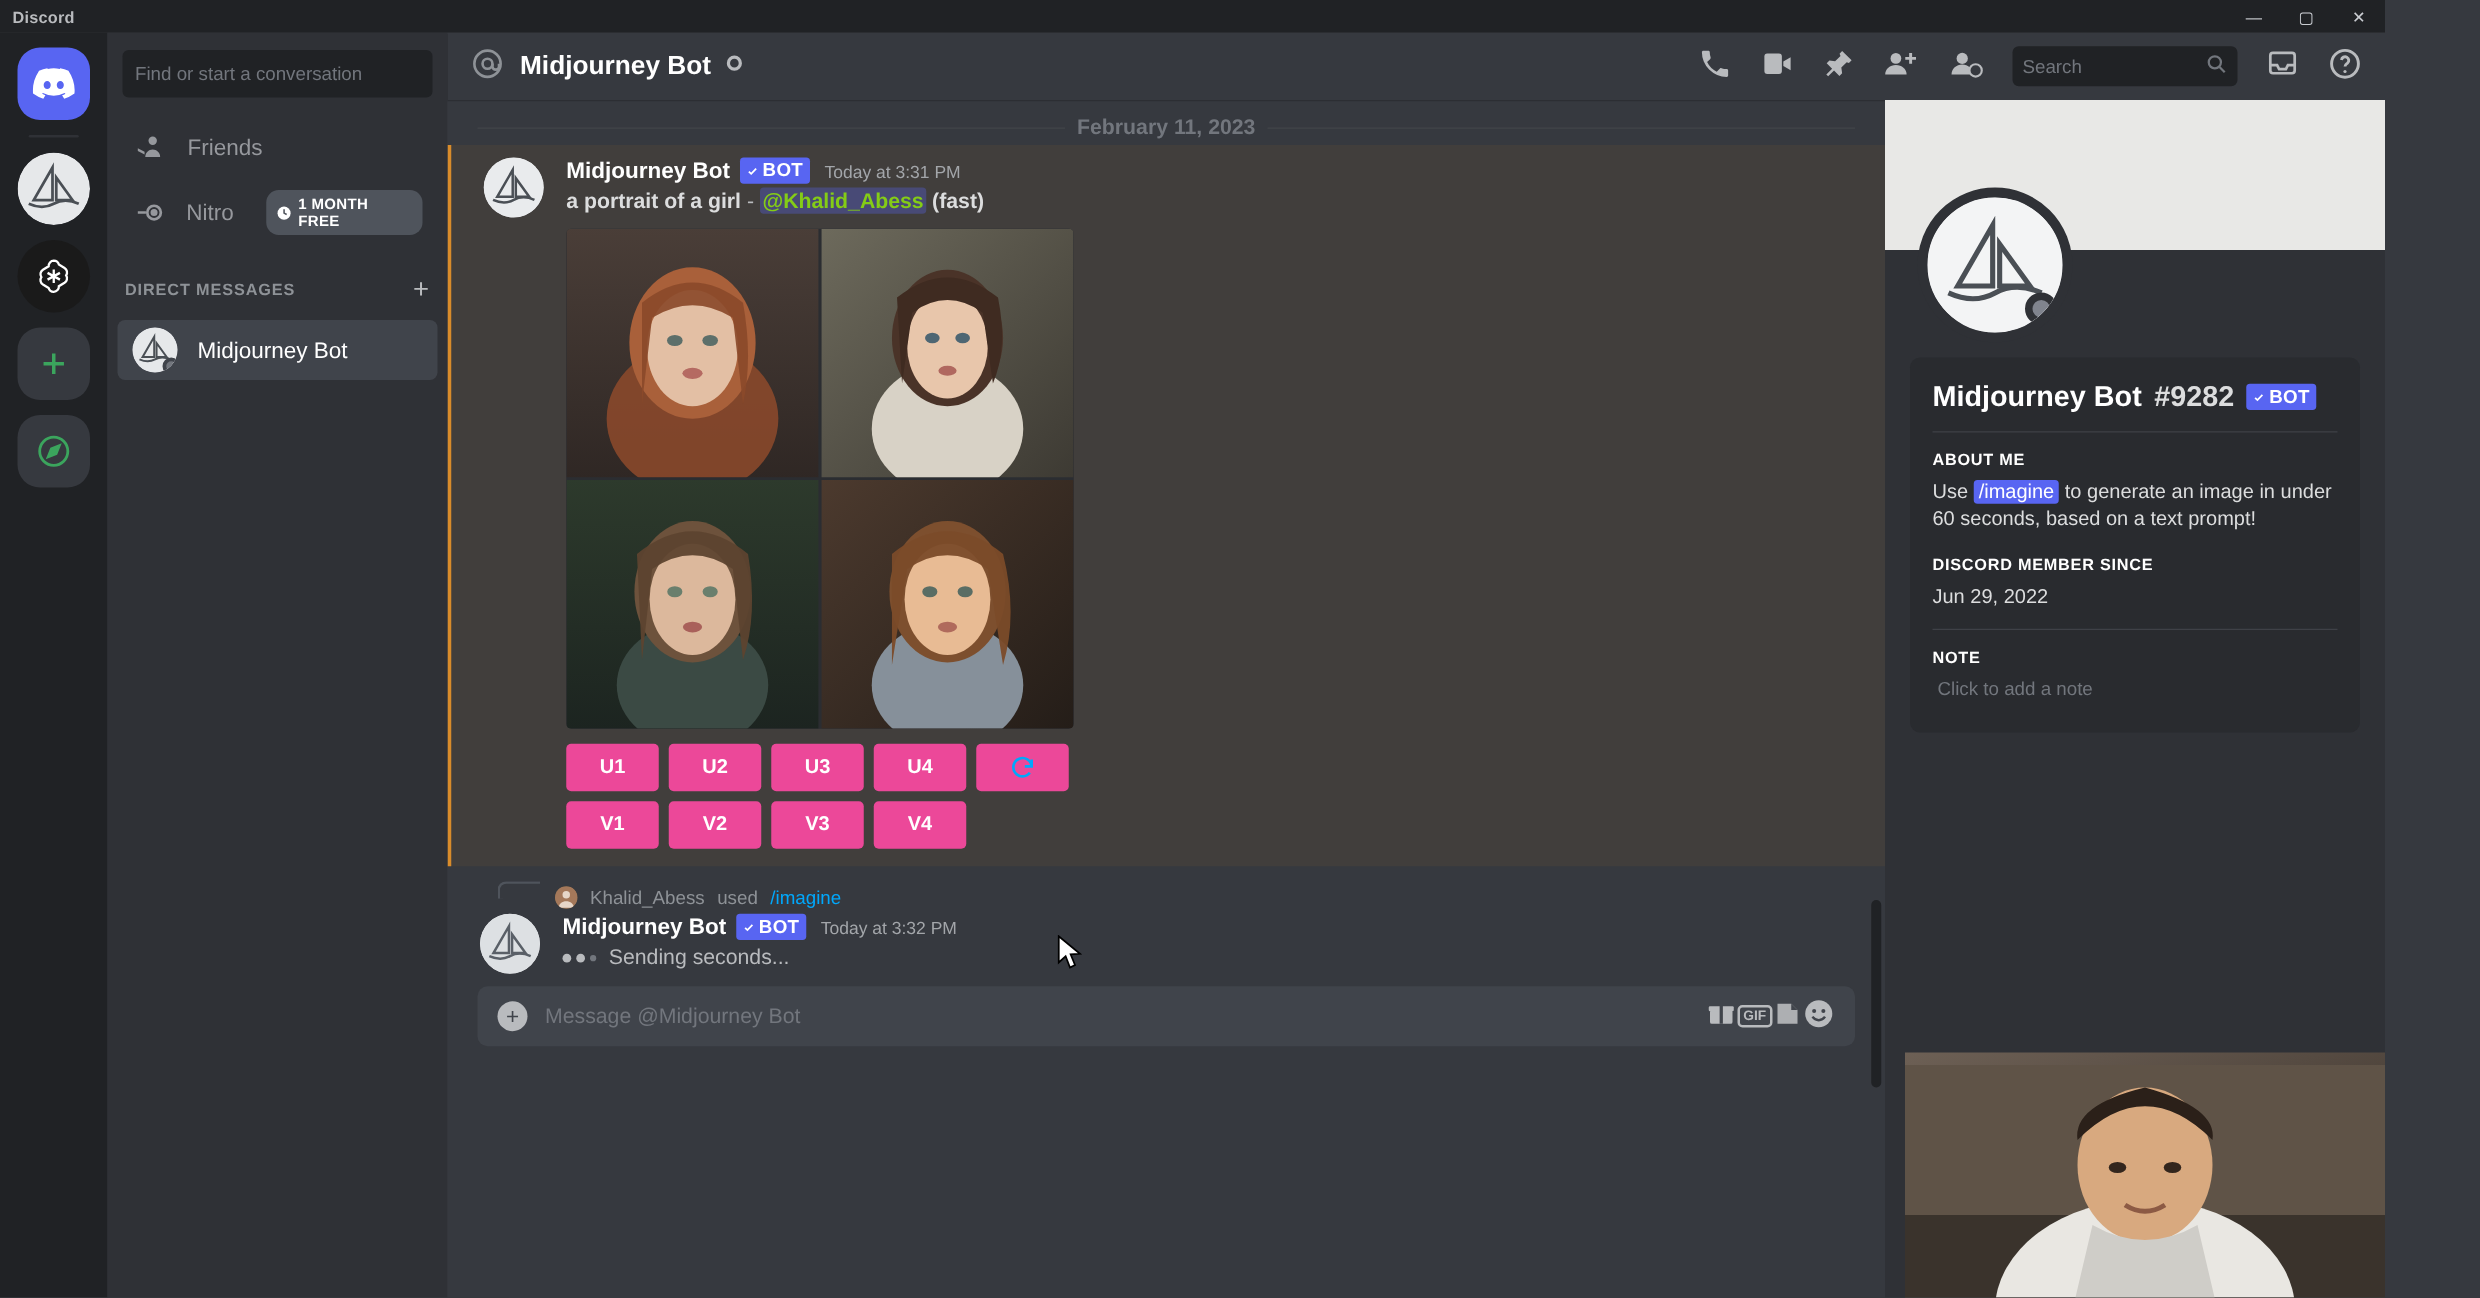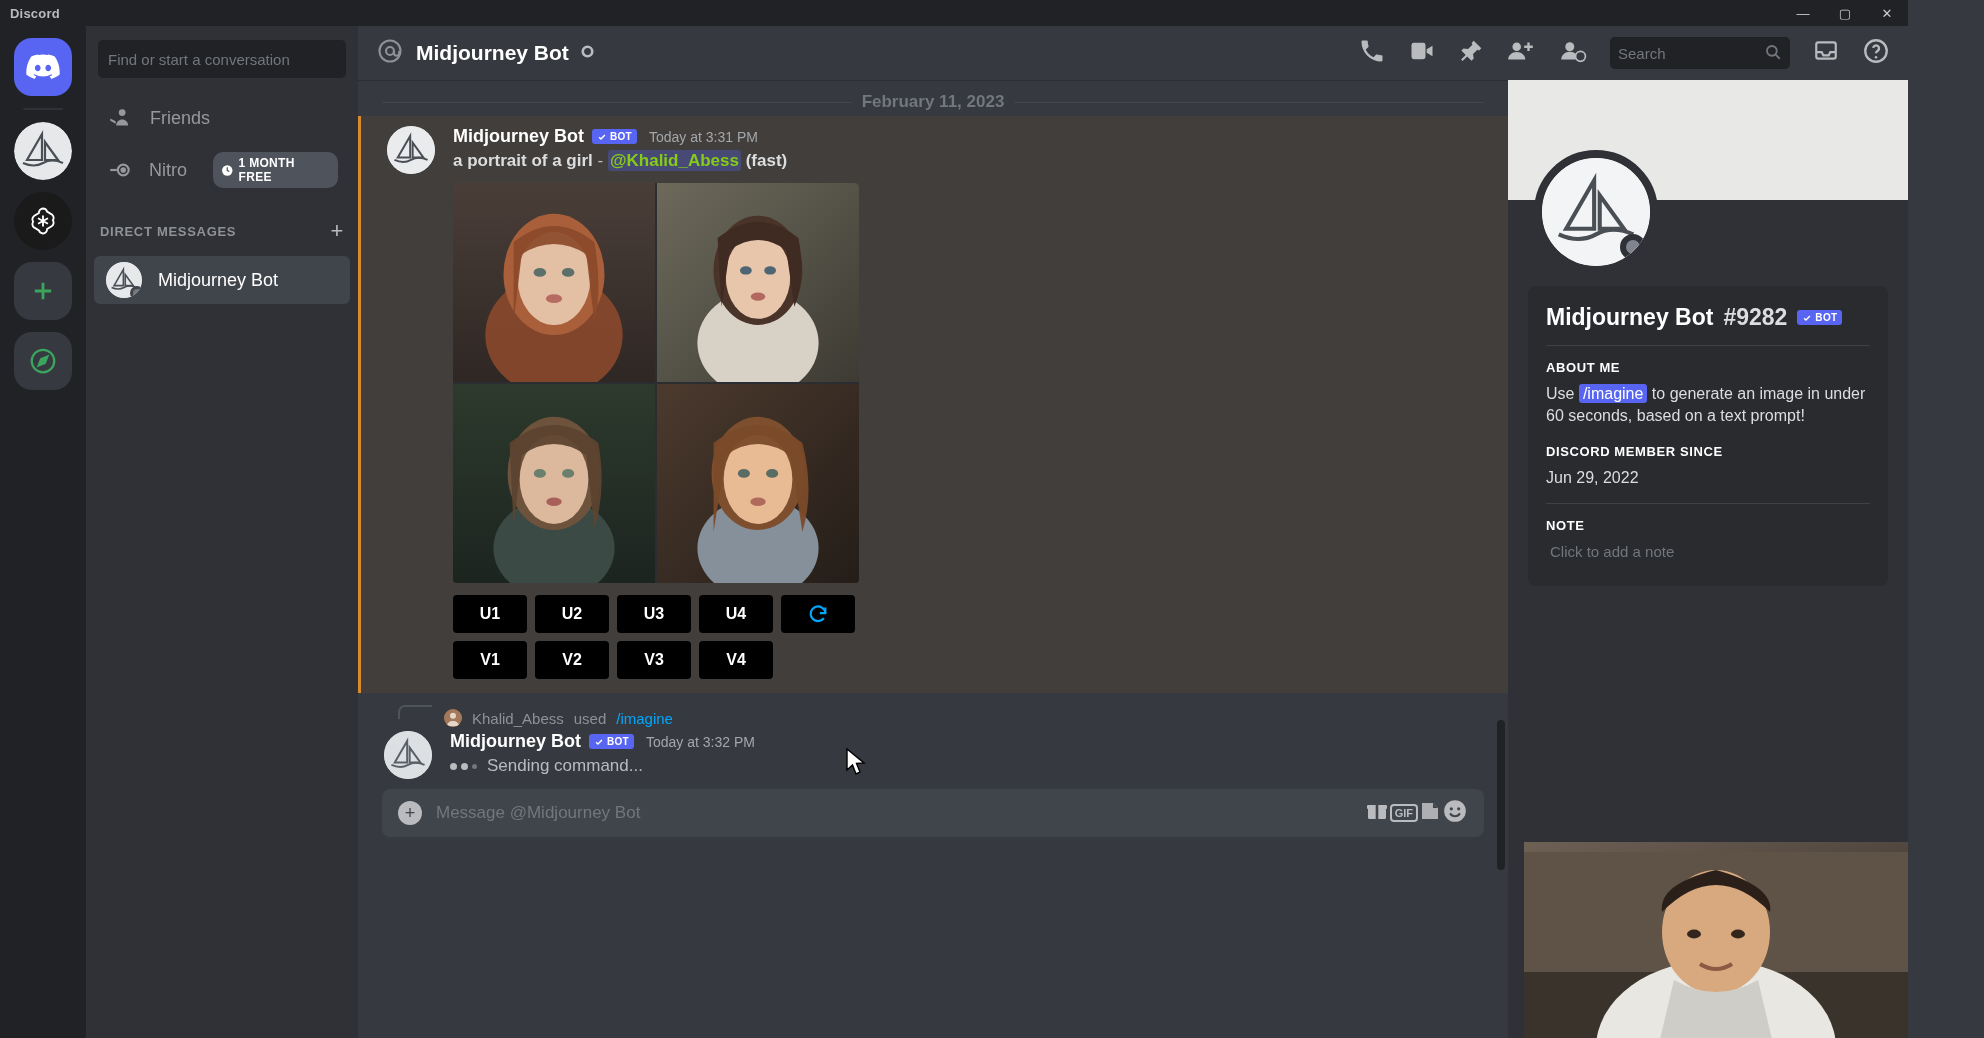--- a/index.html
+++ b/index.html
@@ -113,40 +113,40 @@
   }
   .msg-row { display: flex; gap: 18px; }
   .msg-avatar {
     width: 48px; height: 48px; border-radius: 50%; background: #e3e5e8; flex: 0 0 48px;
     display: flex; align-items: center; justify-content: center; overflow: hidden;
   }
   .msg-body { flex: 1; min-width: 0; }
   .msg-head { display: flex; align-items: center; gap: 8px; }
   .msg-author { color: #fff; font-size: 18px; font-weight: bold; }
   .bot-tag {
-    background: #5865f2; color: #fff; font-size: 10px; font-weight: bold; border-radius: 3px;
+    background: #5865f2; color: #fff; font-size: 15px; font-weight: bold; border-radius: 3px;
     padding: 2px 5px; display: flex; align-items: center; gap: 3px; letter-spacing: .3px;
   }
   .msg-time { color: #a3a6aa; font-size: 14px; margin-left: 4px; }
   .msg-text { color: #dcddde; font-size: 17px; margin-top: 4px; font-weight: bold; }
   .msg-text .dash { color: #b9bbbe; font-weight: normal; }
   .mention { color: #84cc16; background: rgba(88,101,242,.32); border-radius: 3px; padding: 1px 2px; }
   .msg-text .fast { color: #dcddde; font-weight: bold; }
 
   .grid-img {
     width: 406px; height: 400px; margin-top: 12px; border-radius: 4px; overflow: hidden;
     display: grid; grid-template-columns: 1fr 1fr; grid-template-rows: 1fr 1fr; gap: 2px;
     background: #2b2d31;
   }
   .cell { position: relative; overflow: hidden; }
 
   .btn-rows { margin-top: 12px; display: flex; flex-direction: column; gap: 8px; }
   .btn-row { display: flex; gap: 8px; }
   .mj-btn {
-    width: 74px; height: 38px; background: #000000; border-radius: 4px; color: #fff;
+    width: 74px; height: 38px; background: #ec4899; border-radius: 4px; color: #fff;
     font-size: 16px; font-weight: bold; display: flex; align-items: center; justify-content: center;
   }
   .mj-btn.refresh { color: #00a8fc; font-size: 19px; }
 
   .sys-row { display: flex; align-items: center; gap: 10px; padding: 16px 24px 0 86px; color: #8e9297; font-size: 15px; position: relative; }
   .sys-row .curve {
     position: absolute; left: 40px; top: 12px; width: 34px; height: 14px;
     border-left: 2px solid #4f545c; border-top: 2px solid #4f545c; border-top-left-radius: 7px;
   }
   .sys-avatar { width: 18px; height: 18px; border-radius: 50%; background: #8a6d4f; overflow: hidden; flex: 0 0 18px; }
@@ -558,21 +558,21 @@
                   <span>BOT</span>
                 </span>
                 <span class="msg-time">Today at 3:32 PM</span>
               </div>
               <div class="sending">
                 <span class="dots">
                     <i></i>
                     <i></i>
                     <i></i>
                   </span>
-                <span>Sending command...</span>
+                <span>Sending seconds...</span>
               </div>
             </div>
           </div>
 
           <div class="composer">
             <span class="plus-circle">+</span>
             <span>Message @Midjourney Bot</span>
             <span class="composer-icons">
               <span>
                 <svg width="26" height="24" viewBox="0 0 24 24" fill="#b9bbbe">

